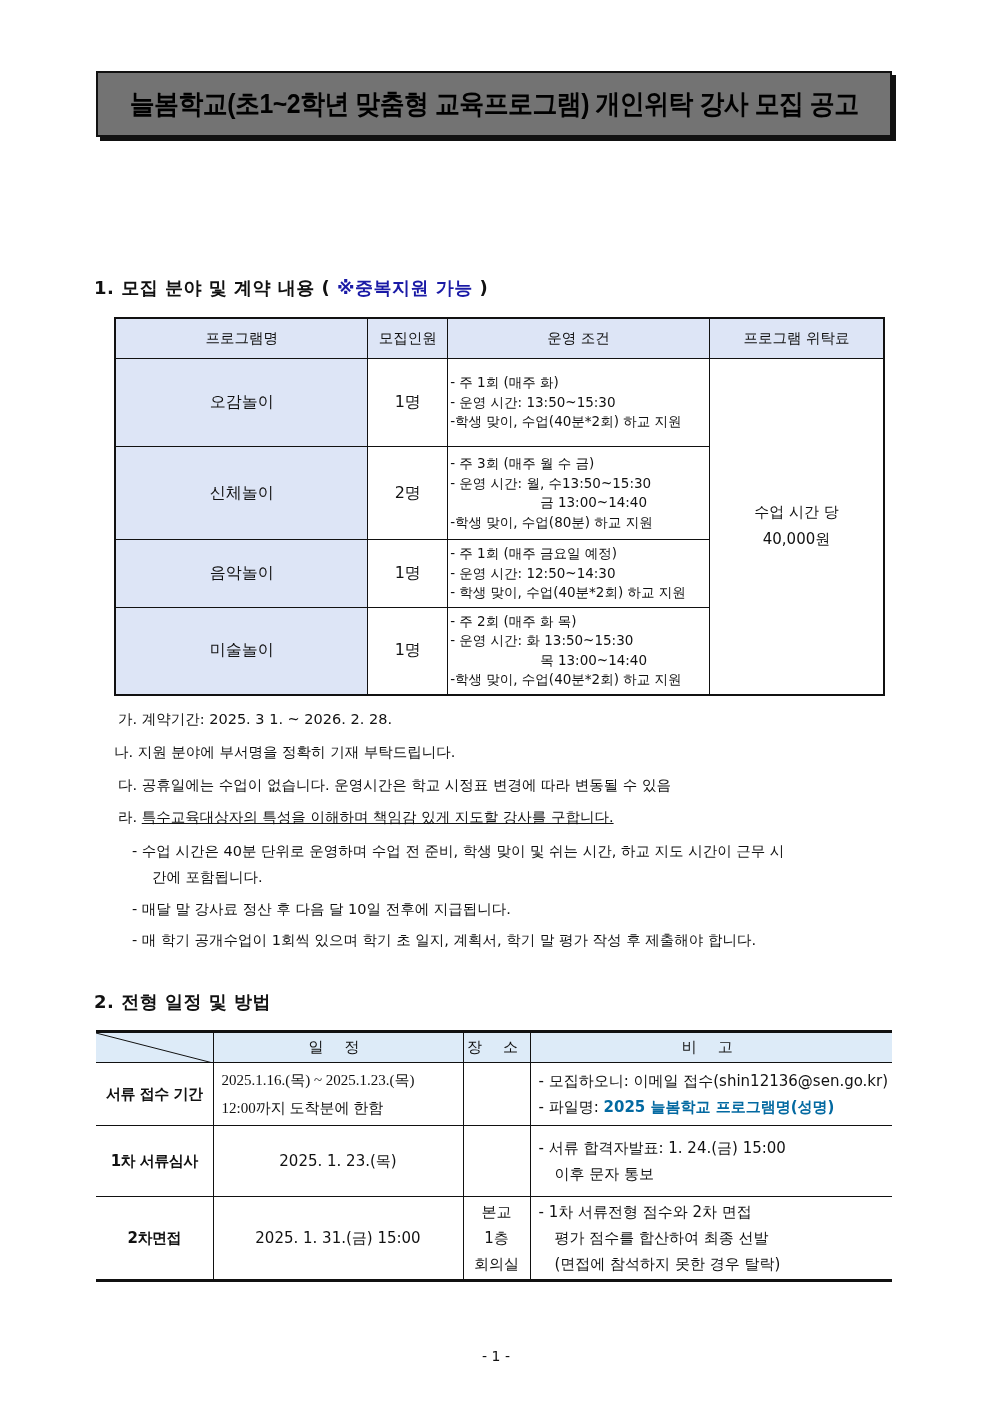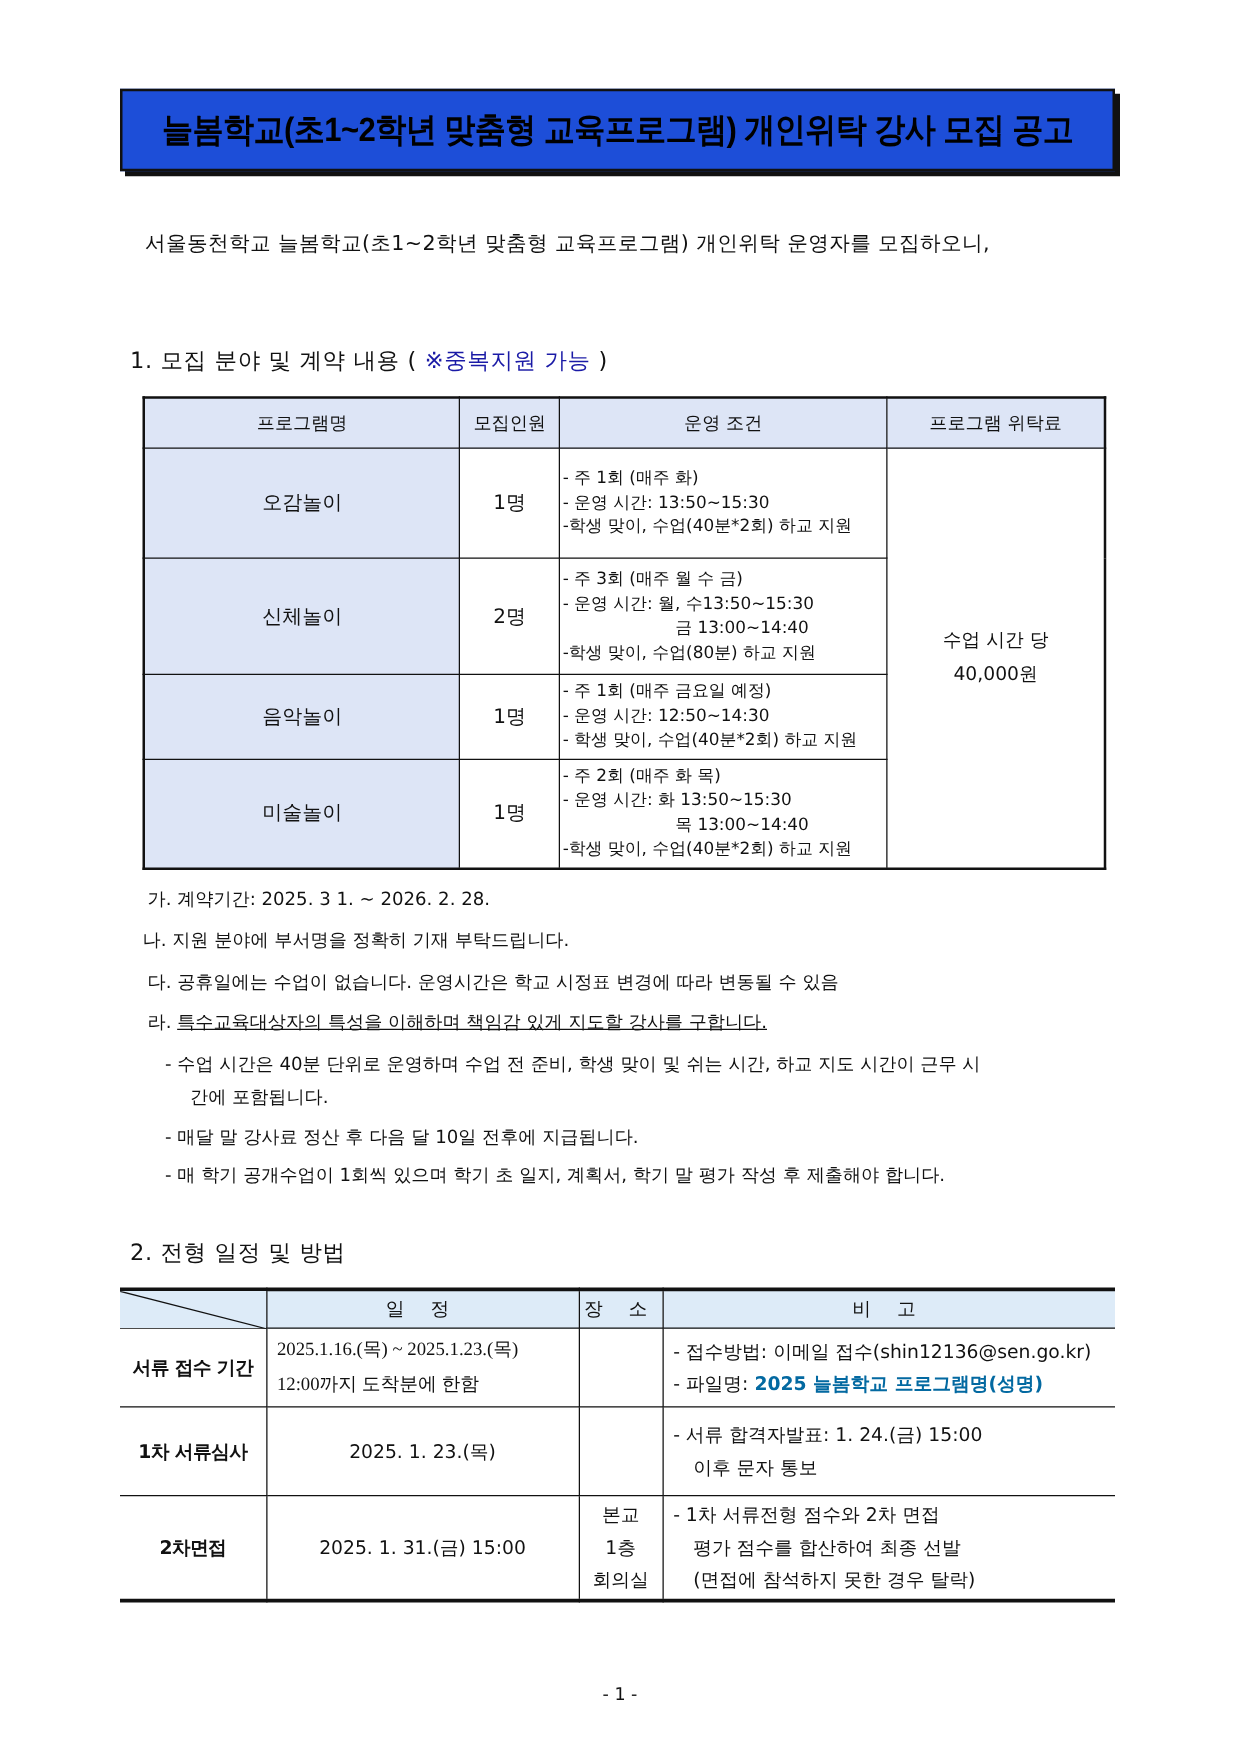--- a/index.html
+++ b/index.html
@@ -3,37 +3,37 @@
 <meta charset="utf-8">
 <style>
   html, body { margin: 0; padding: 0; background: #ffffff; }
   body {
     width: 992px; height: 1403px; position: relative; overflow: hidden;
     font-family: "DejaVu Sans", "Liberation Sans", sans-serif;
     color: #111; font-size: 15px;
   }
   .title-box {
     position: absolute; left: 96px; top: 71px; width: 792px; height: 62px;
-    background: #1d4ed8; border: 2px solid #111;
+    background: #737373; border: 2px solid #111;
     box-shadow: 4px 4px 0 #111;
     display: flex; align-items: center; justify-content: center;
   }
   .title-box span {
     font-family: "Liberation Sans", "DejaVu Sans", sans-serif;
     font-weight: bold; font-size: 27px; letter-spacing: -0.5px; color: #000;
     transform: scaleX(0.92); white-space: nowrap;
   }
   .intro {
     position: absolute; left: 94px; top: 178px; width: 806px;
     font-size: 16.5px; line-height: 33px; text-align: justify; letter-spacing: 0.3px;
   }
   .intro p { margin: 0; text-indent: 22px; }
   .intro p.cont { text-indent: 0; }
   .section-head {
-    position: absolute; left: 104px; font-size: 18px; font-weight: normal; letter-spacing: 0.5px;
+    position: absolute; left: 94px; font-size: 18px; font-weight: bold; letter-spacing: 0.5px;
   }
   .section-head .blue { color: #1a1aa6; }
   
   table { border-collapse: collapse; }
   .t1 { position: absolute; left: 114px; top: 317px; width: 771px; border: 2px solid #111; }
   .t1 td, .t1 th { border: 1px solid #111; font-size: 16px; padding: 0; }
   .t1 th { background: #dde5f6; font-weight: normal; height: 39px; font-size: 14.5px; }
   .t1 td.name { background: #dde5f6; text-align: center; }
   .t1 td.count { text-align: center; }
   .t1 td.cond { padding: 2px 2px 2px 2px; line-height: 19.5px; font-size: 13.5px; vertical-align: middle; }
@@ -60,21 +60,20 @@
   .page-num { position: absolute; left: 0; width: 992px; top: 1348px; text-align: center; font-size: 14px; }
 </style>
 </head>
 <body>
 
 <div class="title-box">
   <span>늘봄학교(초1~2학년 맞춤형 교육프로그램) 개인위탁 강사 모집 공고</span>
 </div>
 
 <div class="intro">
-  <p>서울동천학교 늘봄학교(초1~2학년 맞춤형 교육프로그램) 개인위탁 운영자를 모집하오니,</p>
 </div>
 
 <div class="section-head" style="top:276px;">
   <span>1. 모집 분야 및 계약 내용 ( </span><span class="blue">※중복지원 가능</span><span> )</span>
 </div>
 
 <table class="t1">
   <colgroup>
     <col style="width:254px">
       <col style="width:80px">
@@ -168,21 +167,21 @@
     <th>비 고</th>
   </tr>
   <tr style="height:63px">
     <td class="stage">서류 접수 기간</td>
     <td class="sched left">
       <div>2025.1.16.(목) ~ 2025.1.23.(목)</div>
       <div>12:00까지 도착분에 한함</div>
     </td>
     <td class="place"></td>
     <td class="remark">
-      <div>- 접수방법: 이메일 접수(shin12136@sen.go.kr)</div>
+      <div>- 모집하오니: 이메일 접수(shin12136@sen.go.kr)</div>
       <div><span>- 파일명: </span><span class="blue-bold">2025 늘봄학교 프로그램명(성명)</span></div>
     </td>
   </tr>
   <tr style="height:71px">
     <td class="stage">1차 서류심사</td>
     <td class="sched">2025. 1. 23.(목)</td>
     <td class="place"></td>
     <td class="remark">
       <div>- 서류 합격자발표: 1. 24.(금) 15:00</div>
       <div style="padding-left:16px">이후 문자 통보</div>

